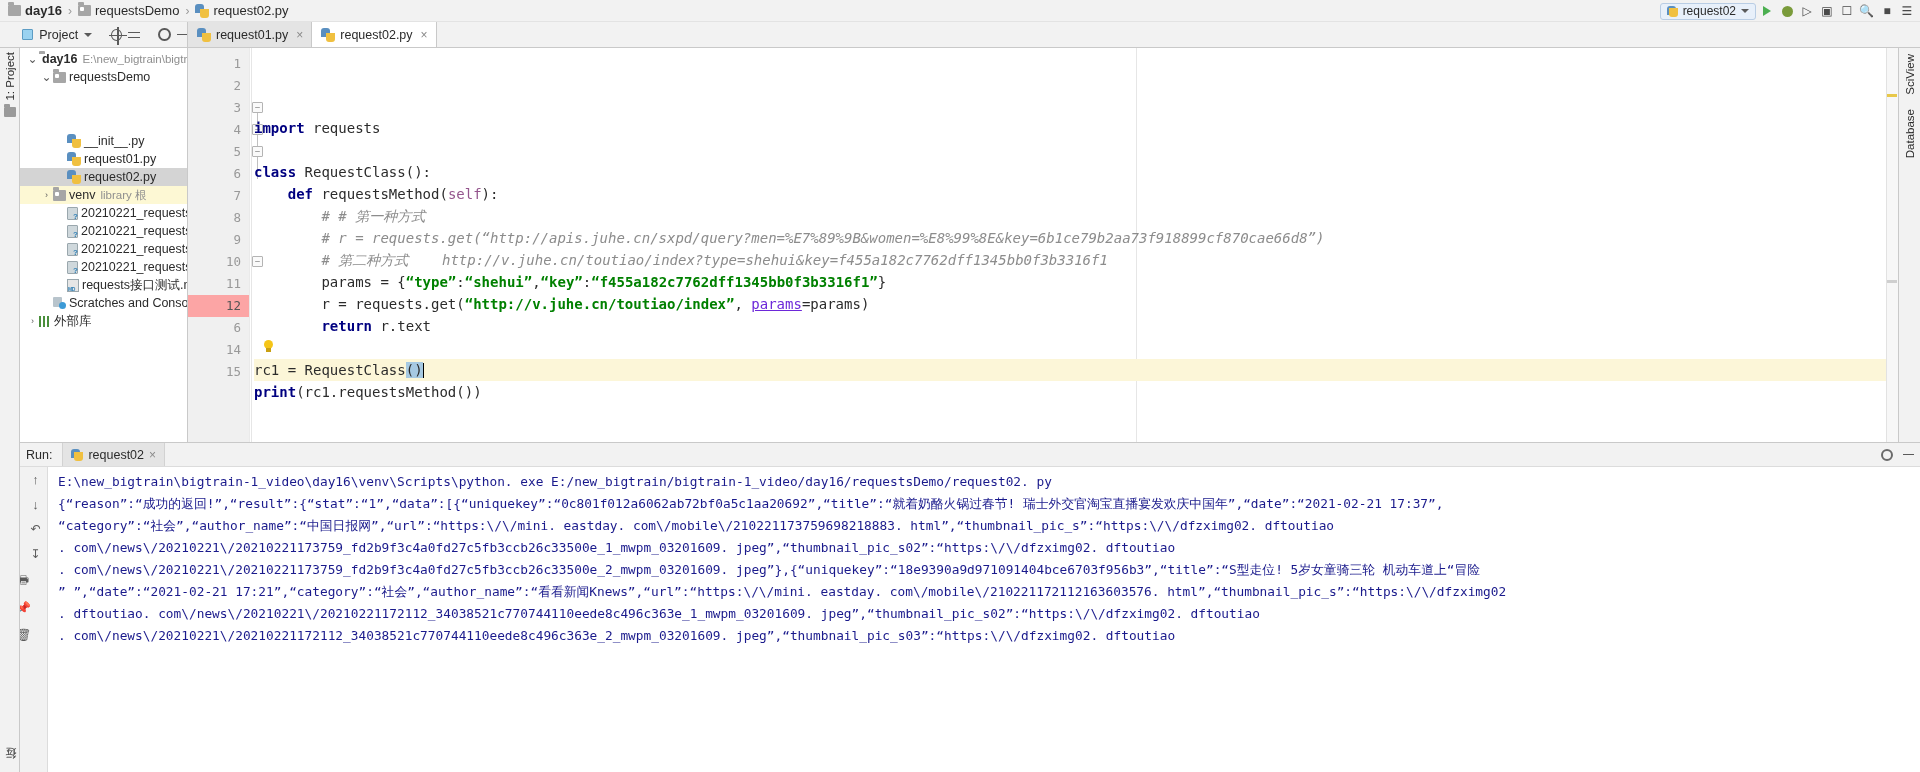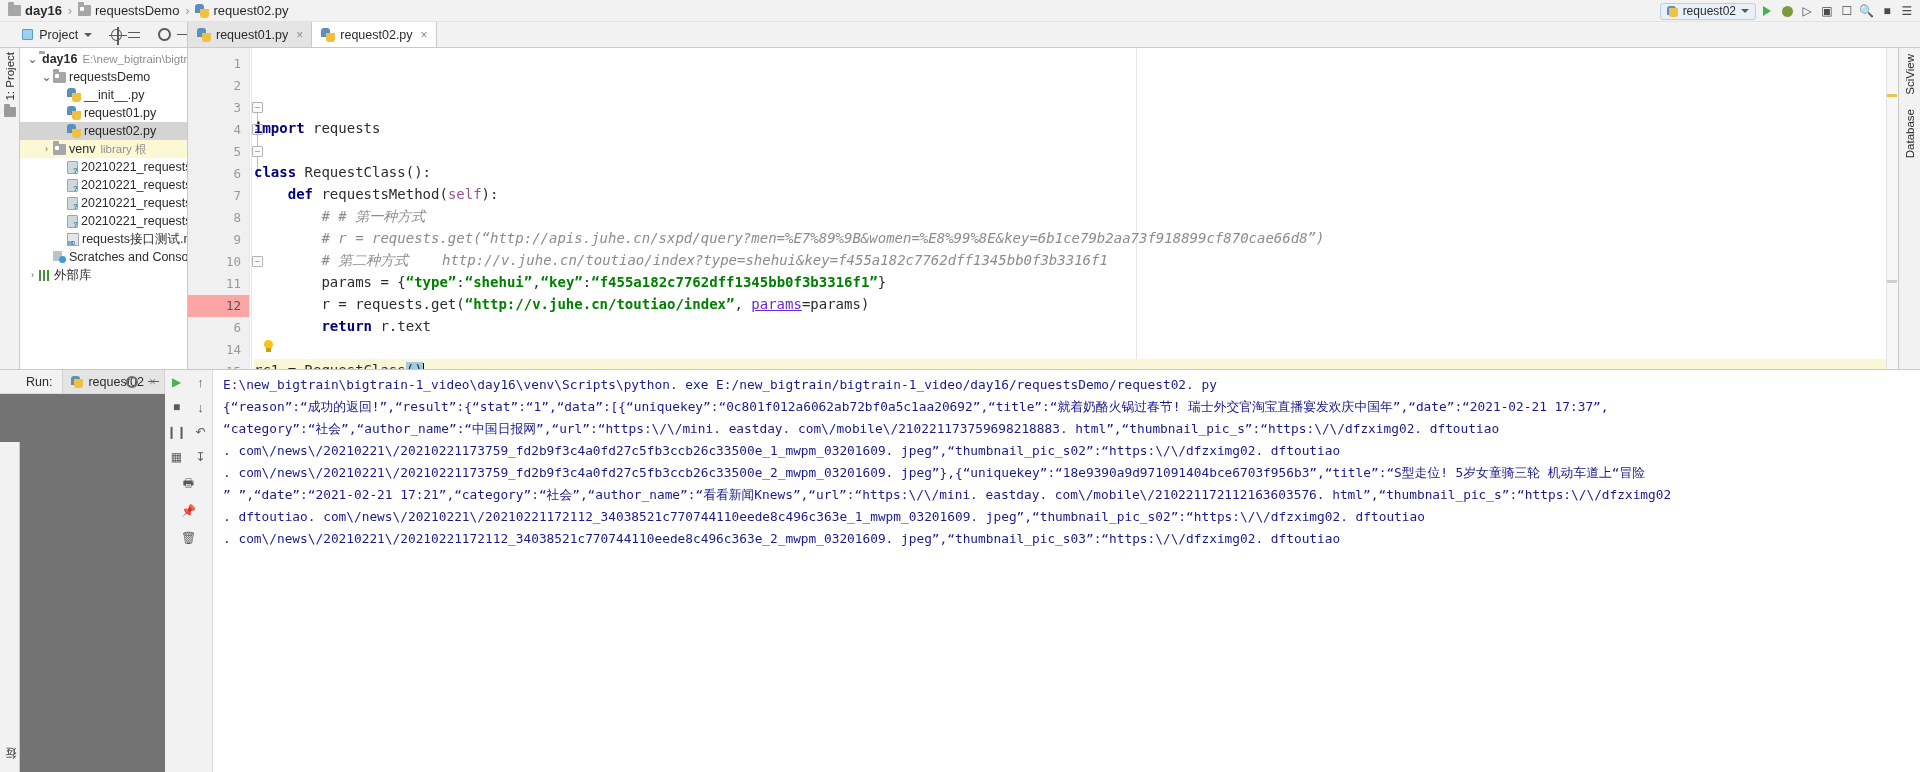--- a/index.html
+++ b/index.html
@@ -174,21 +174,21 @@
   }
   .marker-warn{position:absolute;right:1px;width:10px;height:3px;background:#e8c84a;}
   .marker-cur{position:absolute;right:1px;width:10px;height:3px;background:#cfcfcf;}
 
   .right-strip {
     width:22px; background:#f2f2f2; border-left:1px solid #c9c9c9;
     display:flex; flex-direction:column; align-items:center; gap:14px; padding-top:6px; flex:none;
   }
 
   
-  .run-panel { height:403px; display:flex; border-top:1px solid #c9c9c9; background:#737373; flex:none;}
+  .run-panel { height:330px; display:flex; flex-direction:column; border-top:1px solid #c9c9c9; background:#737373; flex:none;}
   .run-head {
     height:24px; display:flex; align-items:center; background:#f2f2f2;
     border-bottom:1px solid #dcdcdc; font-size:12.5px; position:relative;
   }
   .run-label { padding:0 10px 0 26px; color:#2b2b2b; }
   .run-tab {
     display:flex; align-items:center; gap:5px; padding:0 8px; height:100%;
     background:#e4e4e4; border-left:1px solid #d2d2d2; border-right:1px solid #d2d2d2;
   }
   .run-head-right{ position:absolute; right:6px; display:flex; gap:10px; align-items:center;}
@@ -297,21 +297,21 @@
             <span class="arrow" style="font-size: 12px; line-height: 8px;">⌄</span>
             <span class="folder-ico ico"></span>
             <span class="lbl" style="font-weight: bold;">day16</span>
             <span class="dim">E:\new_bigtrain\bigtrain</span>
           </div>
           <div class="tnode" style="padding-left: 20px;">
             <span class="arrow" style="font-size: 12px; line-height: 8px;">⌄</span>
             <span class="folder-ico sub ico"></span>
             <span class="lbl">requestsDemo</span>
           </div>
-          <div class="tnode" style="padding-left: 34px;">
+          <div class="tnode" style="padding-left: 34px; margin-top: 46px;">
             <span class="arrow"></span>
             <span class="py-ico ico"></span>
             <span class="lbl">__init__.py</span>
           </div>
           <div class="tnode" style="padding-left: 34px;">
             <span class="arrow"></span>
             <span class="py-ico ico"></span>
             <span class="lbl">request01.py</span>
           </div>
           <div class="tnode sel" style="padding-left: 34px;">

